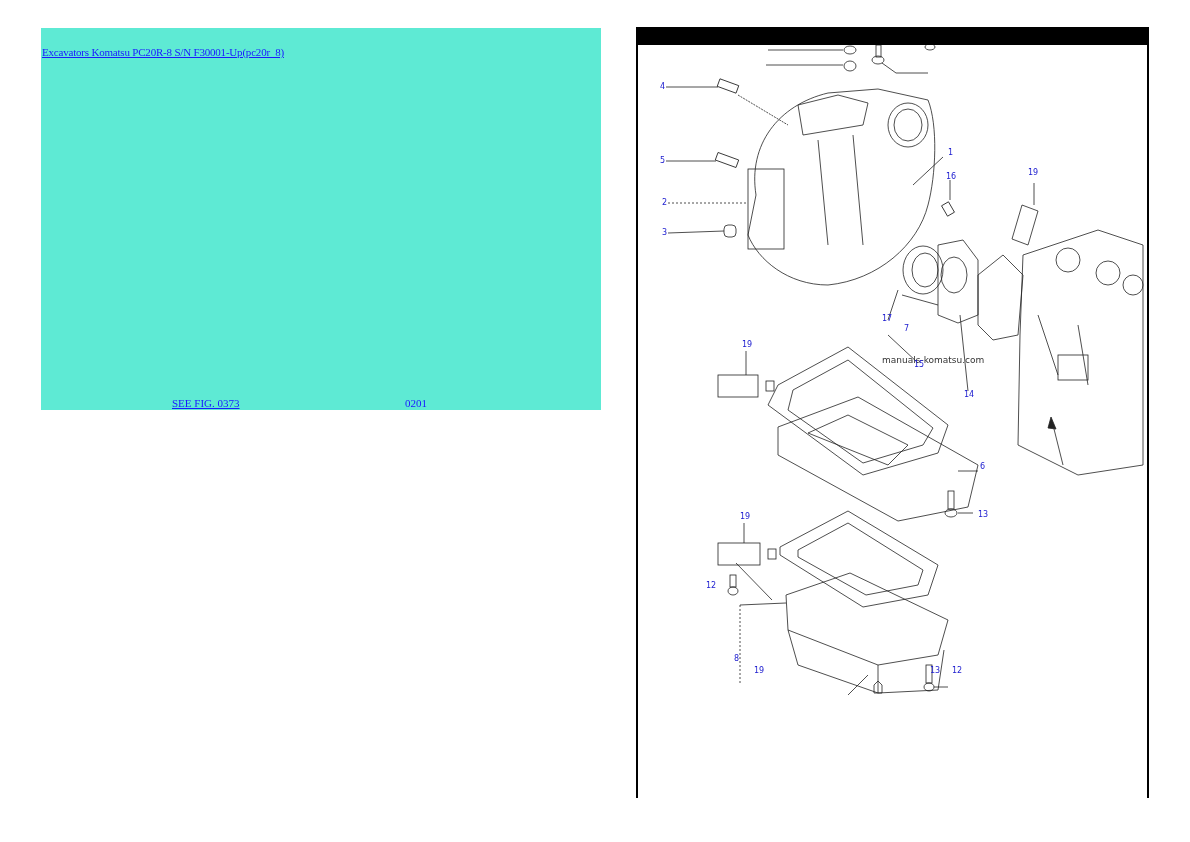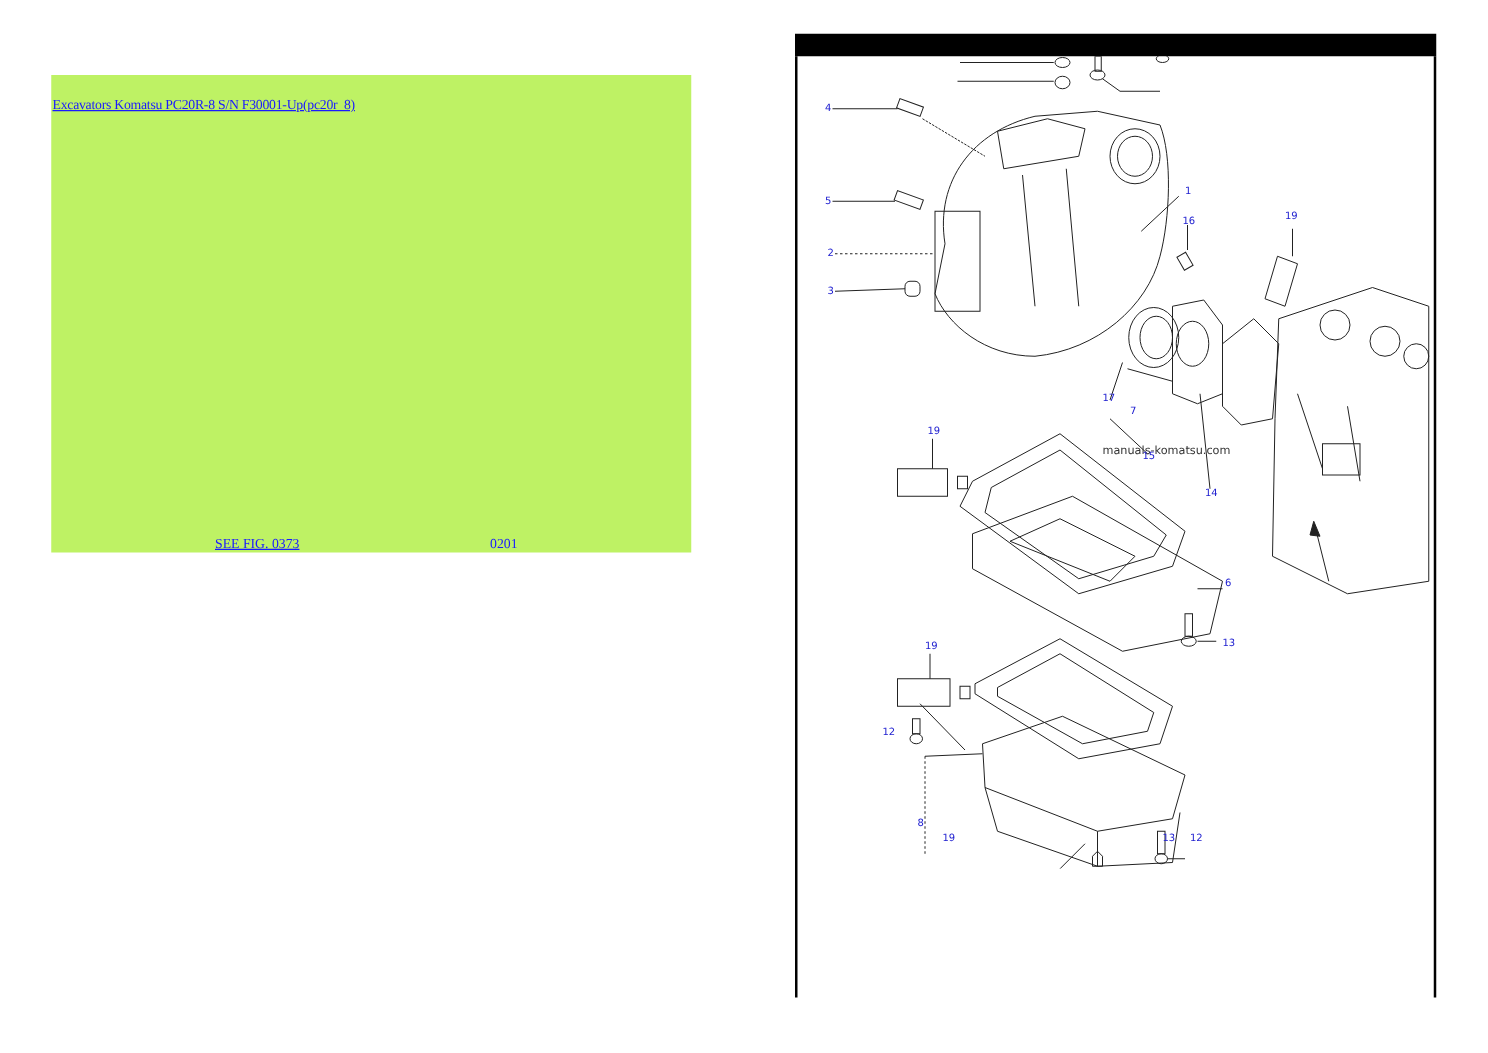--- a/index.html
+++ b/index.html
@@ -1,20 +1,20 @@
 <!DOCTYPE html>
 <html><head>
   <meta charset="utf-8">
   <style>
     html, body { margin: 0; padding: 0; background: #ffffff; }
     body { width: 1190px; height: 842px; position: relative; overflow: hidden; font-family: "Liberation Serif", serif; }
-    .left-panel { position: absolute; left: 41px; top: 28px; width: 512px; height: 382px; background: #bef264; margin-top: 32px; }
+    .left-panel { position: absolute; left: 41px; top: 28px; width: 560px; height: 382px; background: #5eead4; }
     .title-link { position: absolute; left: 1px; top: 18px; font-size: 11px; color: #1a1aff; text-decoration: underline; white-space: nowrap; letter-spacing: -0.2px; }
     .see-fig-link { position: absolute; left: 131px; top: 369px; font-size: 11px; color: #1a1aff; text-decoration: underline; white-space: nowrap; }
-    .fig-num-link { position: absolute; left: 351px; top: 369px; font-size: 11px; color: #1a1aff; white-space: nowrap; }
+    .fig-num-link { position: absolute; left: 364px; top: 369px; font-size: 11px; color: #1a1aff; white-space: nowrap; }
     .right-panel { position: absolute; left: 636px; top: 27px; width: 513px; height: 771px; }
     .header-bar { position: absolute; left: 0; top: 0; width: 513px; height: 18px; background: #000000; }
     .frame-left { position: absolute; left: 0; top: 18px; width: 2px; height: 753px; background: #000; }
     .frame-right { position: absolute; right: 0; top: 18px; width: 2px; height: 753px; background: #000; }
     .diagram { position: absolute; left: 2px; top: 18px; width: 509px; height: 650px; }
     .callout { font-family: "DejaVu Sans", sans-serif; font-size: 8px; fill: #2020d0; }
     .watermark { font-family: "DejaVu Sans", sans-serif; font-size: 9px; fill: #333; }
   </style>
 </head>
 <body>

